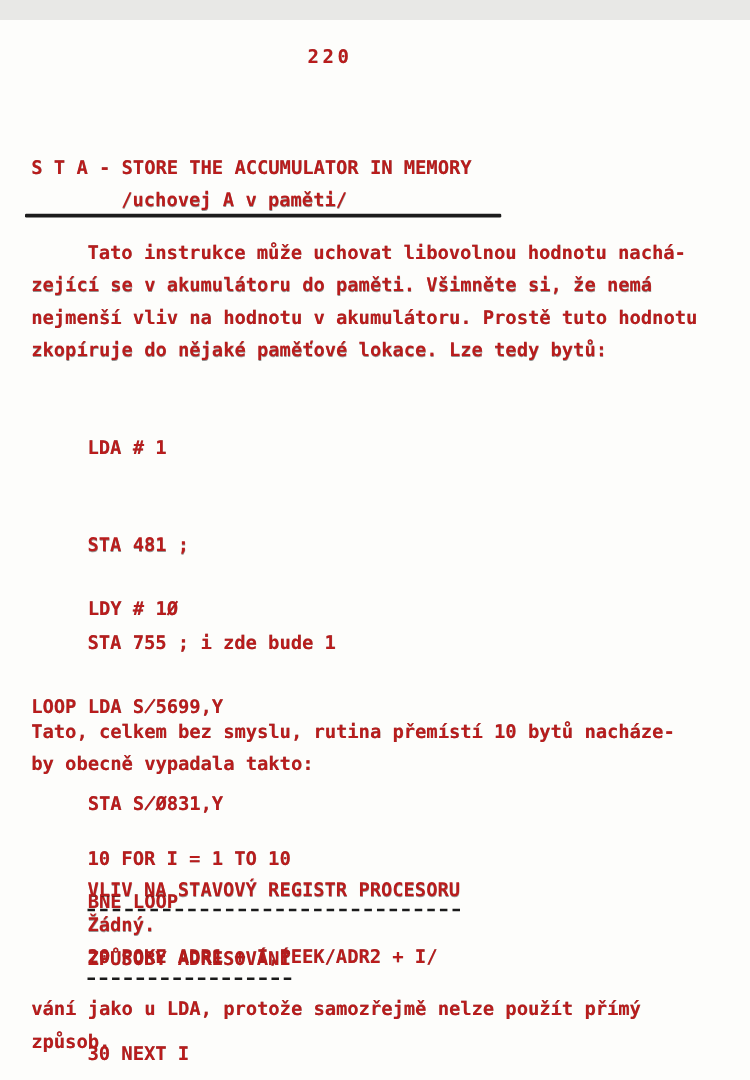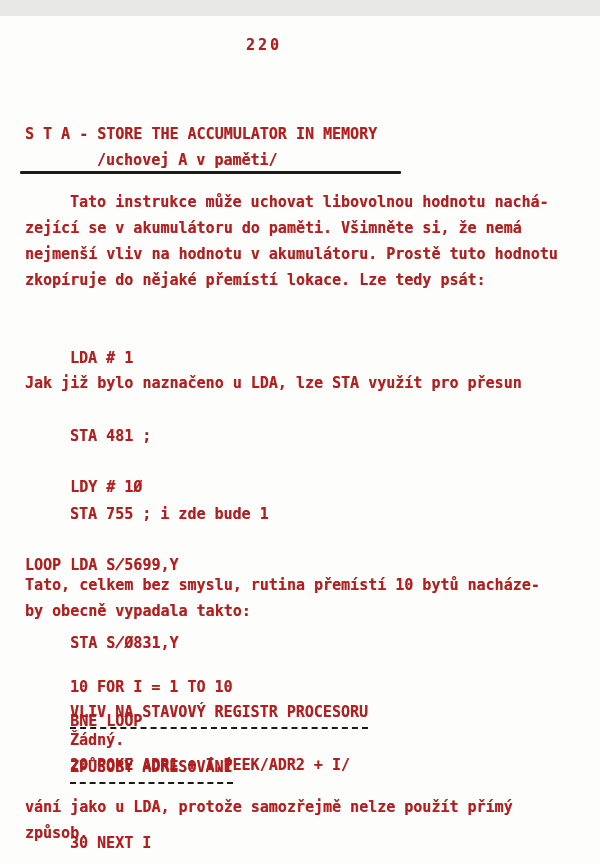--- a/index.html
+++ b/index.html
@@ -64,31 +64,30 @@
     <div class="line">S T A - STORE THE ACCUMULATOR IN MEMORY</div>
     <div class="line subtitle">/uchovej A v paměti/</div>
   </div>
 
   <div class="heading-rule"></div>
 
   <div class="abs" style="top:173px">
     <div class="line indent">Tato instrukce může uchovat libovolnou hodnotu nachá-</div>
     <div class="line">zející se v akumulátoru do paměti. Všimněte si, že nemá</div>
     <div class="line">nejmenší vliv na hodnotu v akumulátoru. Prostě tuto hodnotu</div>
-    <div class="line">zkopíruje do nějaké přemístí lokace. Lze tedy psát:</div>
+    <div class="line">zkopíruje do nějaké paměťové lokace. Lze tedy bytů:</div>
   </div>
 
   <div class="abs code" style="top:277px; left:70px">
     <div class="line">LDA # 1</div>
     <div class="line">STA 481 ;</div>
     <div class="line">STA 755 ; i zde bude 1</div>
   </div>
 
   <div class="abs" style="top:354px">
-    <div class="line">Jak již bylo naznačeno u LDA, lze STA využít pro přesun</div>
   </div>
 
   <div class="abs code" style="top:406px">
     <div class="line">     LDY # 1Ø</div>
     <div class="line">LOOP LDA S̸5699,Y</div>
     <div class="line">     STA S̸Ø831,Y</div>
     <div class="line">     BNE LOOP</div>
   </div>
 
   <div class="abs" style="top:556px">

